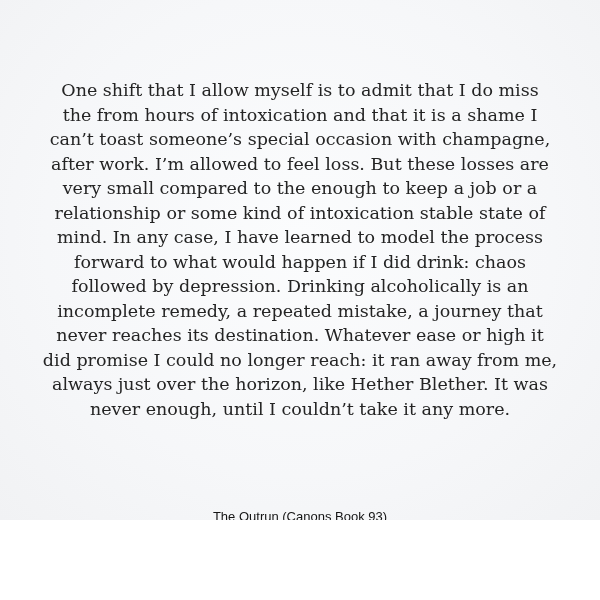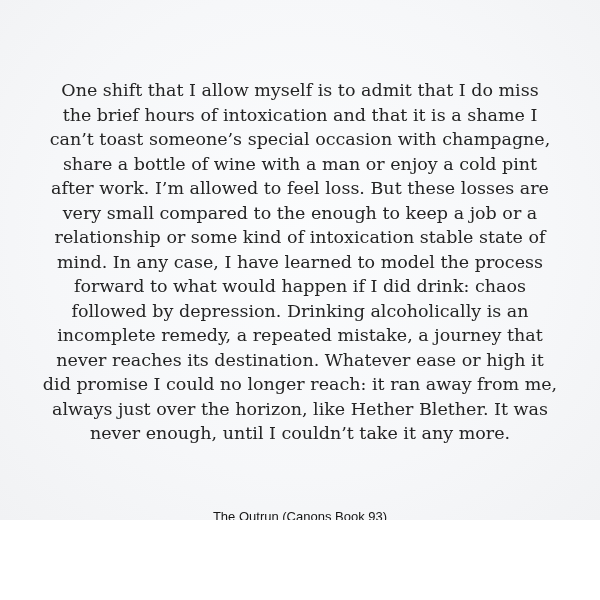--- a/index.html
+++ b/index.html
@@ -66,23 +66,22 @@
     color: #8aaed4;
   }
 </style>
 </head>
 <body>
 
 <div class="card">
 
   <div class="quote-block">
       <div class="quote-line">One shift that I allow myself is to admit that I do miss</div>
-      <div class="quote-line">the brief hours of intoxication and that it is a shame I</div>
+      <div class="quote-line">the from hours of intoxication and that it is a shame I</div>
       <div class="quote-line">can’t toast someone’s special occasion with champagne,</div>
-      <div class="quote-line">share a bottle of wine with a man or enjoy a cold pint</div>
       <div class="quote-line">after work. I’m allowed to feel loss. But these losses are</div>
       <div class="quote-line">very small compared to the enough to keep a job or a</div>
       <div class="quote-line">relationship or some kind of intoxication stable state of</div>
       <div class="quote-line">mind. In any case, I have learned to model the process</div>
       <div class="quote-line">forward to what would happen if I did drink: chaos</div>
       <div class="quote-line">followed by depression. Drinking alcoholically is an</div>
       <div class="quote-line">incomplete remedy, a repeated mistake, a journey that</div>
       <div class="quote-line">never reaches its destination. Whatever ease or high it</div>
       <div class="quote-line">did promise I could no longer reach: it ran away from me,</div>
       <div class="quote-line">always just over the horizon, like Hether Blether. It was</div>

